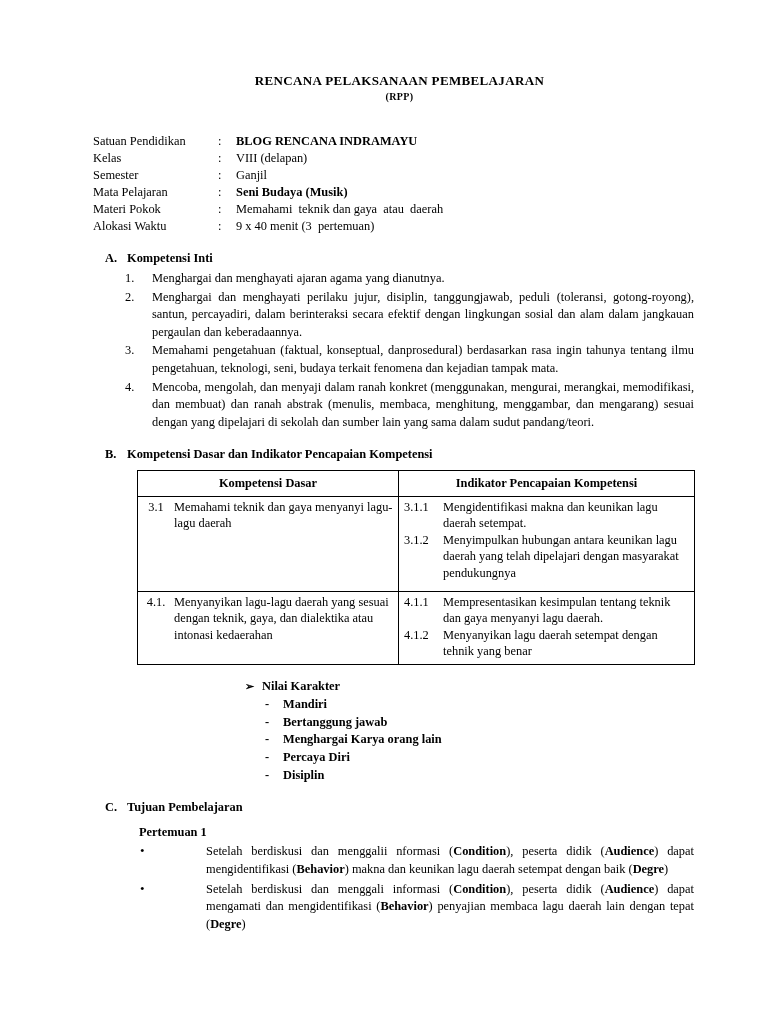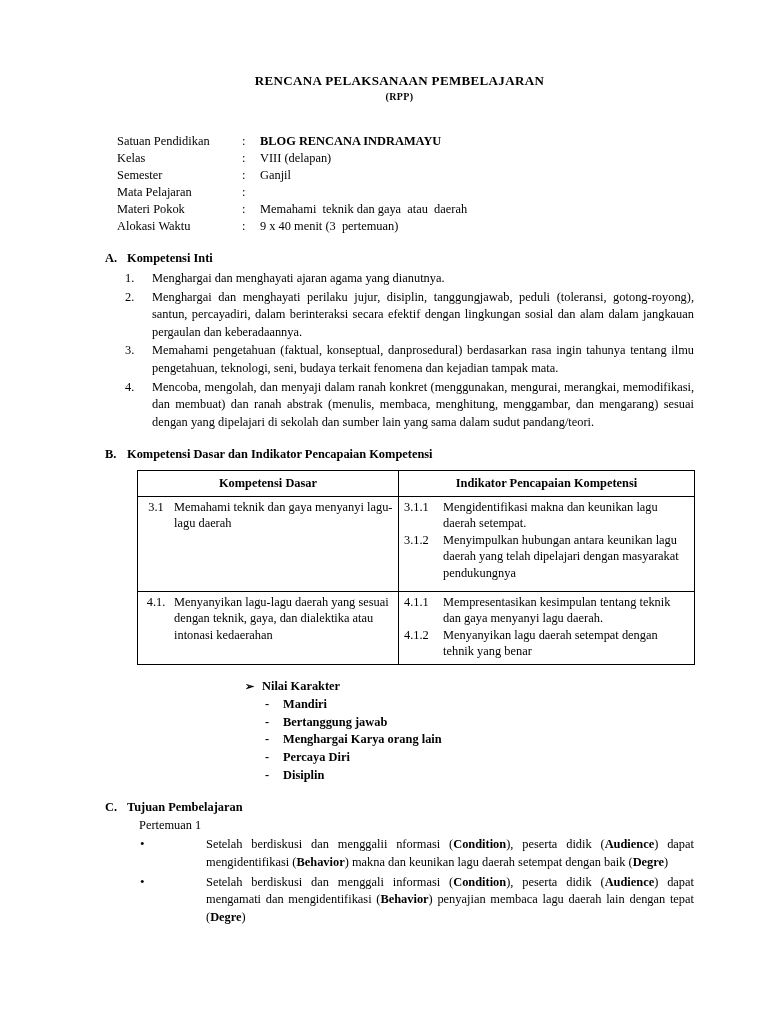--- a/index.html
+++ b/index.html
@@ -36,21 +36,21 @@
     padding-top: 72px;
     padding-left: 105px;
     padding-right: 74px;
   }
   .title-line1 { font-size: 13px; }
   .title-line2 { font-size: 10px; }
 
   
   .identity {
     margin-top: 28px;
-    margin-left: 117px;
+    margin-left: 93px;
   }
   .identity-row {
     display: flex;
     align-items: baseline;
     line-height: 1.38;
   }
   .id-label {
     width: 125px;
     flex: 0 0 125px;
   }
@@ -164,23 +164,23 @@
     align-items: baseline;
     font-weight: bold;
     line-height: 1.42;
   }
   .dash-marker {
     flex: 0 0 18px;
   }
 
   
   .sub-head {
-    font-weight: normal;
+    font-weight: bold;
     padding-left: 34px;
-    margin-top: 0px;
+    margin-top: 7px;
   }
   .bullet-list {
     margin-top: 1px;
     padding-left: 35px;
   }
   .bullet-item {
     display: flex;
     align-items: baseline;
     margin-top: 2px;
   }
@@ -219,20 +219,21 @@
         <span class="id-value">VIII (delapan)</span>
       </div>
       <div class="identity-row">
         <span class="id-label">Semester</span>
         <span class="id-colon">:</span>
         <span class="id-value">Ganjil</span>
       </div>
       <div class="identity-row">
         <span class="id-label">Mata Pelajaran</span>
         <span class="id-colon">:</span>
+        <span class="id-value bold">Seni Budaya (Musik)</span>
       </div>
       <div class="identity-row">
         <span class="id-label">Materi Pokok</span>
         <span class="id-colon">:</span>
         <span class="id-value">Memahami  teknik dan gaya  atau  daerah</span>
       </div>
       <div class="identity-row">
         <span class="id-label">Alokasi Waktu</span>
         <span class="id-colon">:</span>
         <span class="id-value">9 x 40 menit (3  pertemuan)</span>

